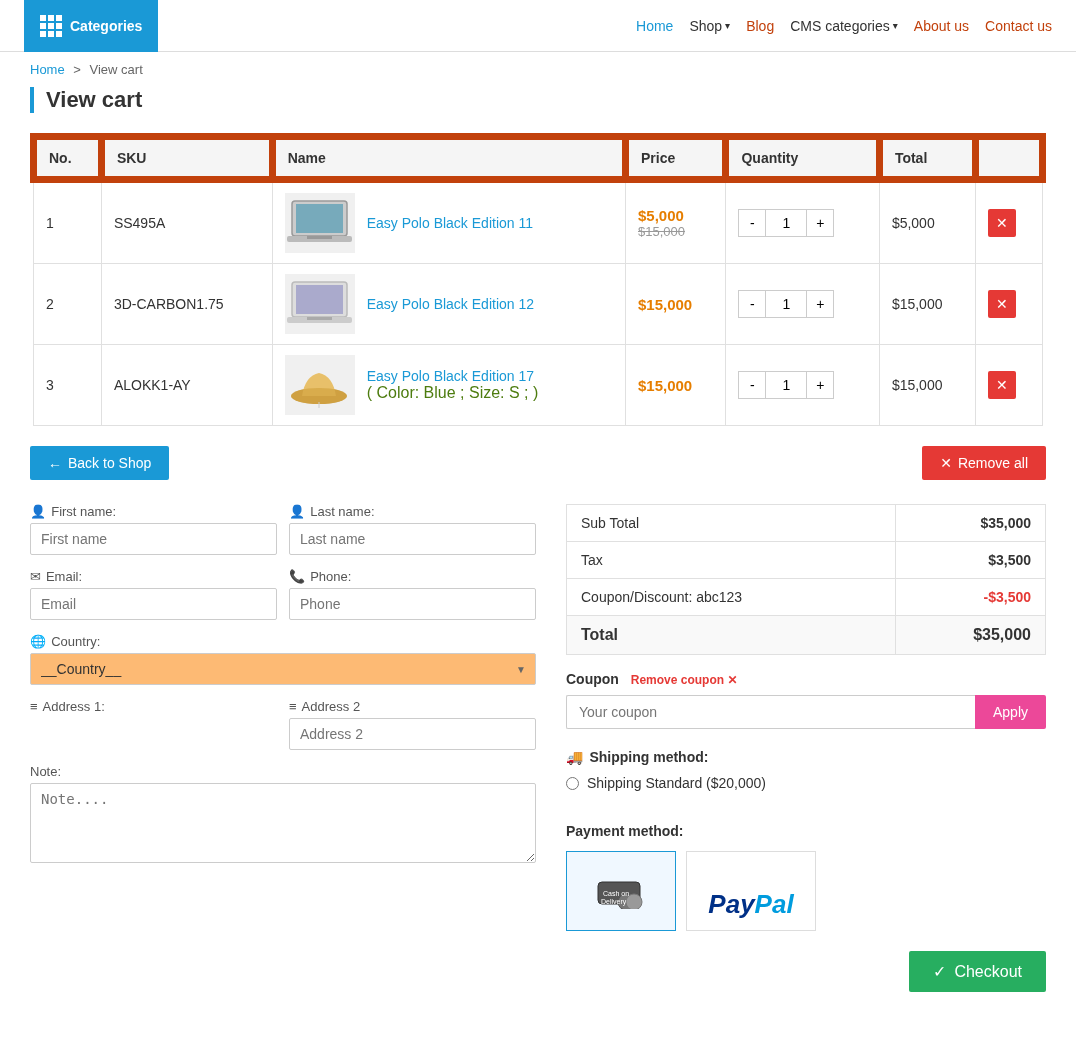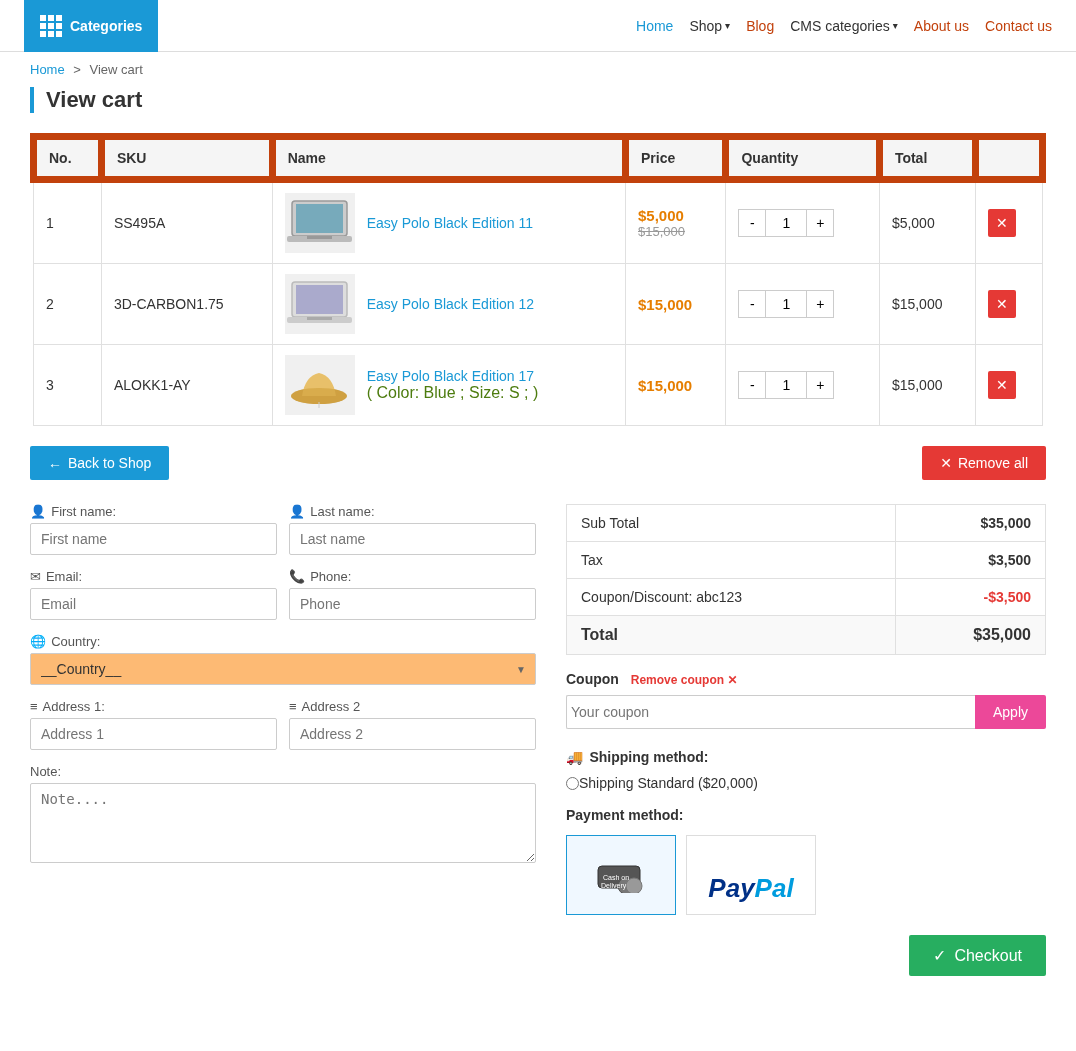--- a/index.html
+++ b/index.html
@@ -65,26 +65,26 @@
     .summary-table { width: 100%; border-collapse: collapse; margin-bottom: 16px; }
     .summary-table tr td { padding: 10px 14px; border: 1px solid #e0e0e0; font-size: 14px; }
     .summary-table tr td:last-child { text-align: right; font-weight: bold; }
     .summary-table tr:last-child td { font-weight: bold; font-size: 16px; background: #f9f9f9; }
     .summary-table .discount { color: #e53935; }
 
     
     .coupon-label { font-size: 14px; font-weight: bold; margin-bottom: 8px; }
     .coupon-remove { color: #e53935; font-size: 12px; margin-left: 8px; cursor: pointer; }
     .coupon-row { display: flex; gap: 0; margin-bottom: 20px; }
-    .coupon-input { flex: 1; border: 1px solid #ccc; border-right: none; padding: 8px 4px; font-size: 14px; border-radius: 2px 0 0 2px; }
+    .coupon-input { flex: 1; border: 1px solid #ccc; border-right: none; padding: 8px 12px; font-size: 14px; border-radius: 2px 0 0 2px; }
     .coupon-btn { background: #ec4899; color: #fff; border: none; padding: 8px 18px; cursor: pointer; font-size: 14px; border-radius: 0 2px 2px 0; }
 
     
     .shipping-title { font-size: 14px; font-weight: bold; margin-bottom: 10px; display: flex; align-items: center; gap: 6px; }
-    .shipping-option { display: flex; align-items: center; margin-bottom: 16px; font-size: 14px; }
+    .shipping-option { display: flex; align-items: center; gap: 8px; margin-bottom: 32px; font-size: 14px; }
     .shipping-option input { cursor: pointer; }
 
     
     .payment-title { font-size: 14px; font-weight: bold; margin-bottom: 12px; }
     .payment-options { display: flex; gap: 10px; margin-bottom: 20px; }
     .payment-option { border: 1px solid #ddd; padding: 10px 16px; cursor: pointer; display: flex; flex-direction: column; align-items: center; justify-content: flex-end; min-width: 110px; min-height: 80px; font-size: 12px; }
     .payment-option.selected { border-color: #1a99d6; background: #f0f8ff; }
 
     
     .checkout-row { display: flex; justify-content: flex-end; margin-bottom: 30px; }
@@ -316,21 +316,20 @@
           </select>
         </div>
       </div>
 
       <div class="form-row">
         <div class="form-group">
           <div class="form-label">
             <span>≡</span>
             <span>Address 1:</span>
           </div>
-          <input type="text" class="form-input" placeholder="Address 1" style="">
         </div>
         <div class="form-group">
           <div class="form-label">
             <span>≡</span>
             <span>Address 2</span>
           </div>
           <input type="text" class="form-input" placeholder="Address 2" style="">
         </div>
       </div>
 

